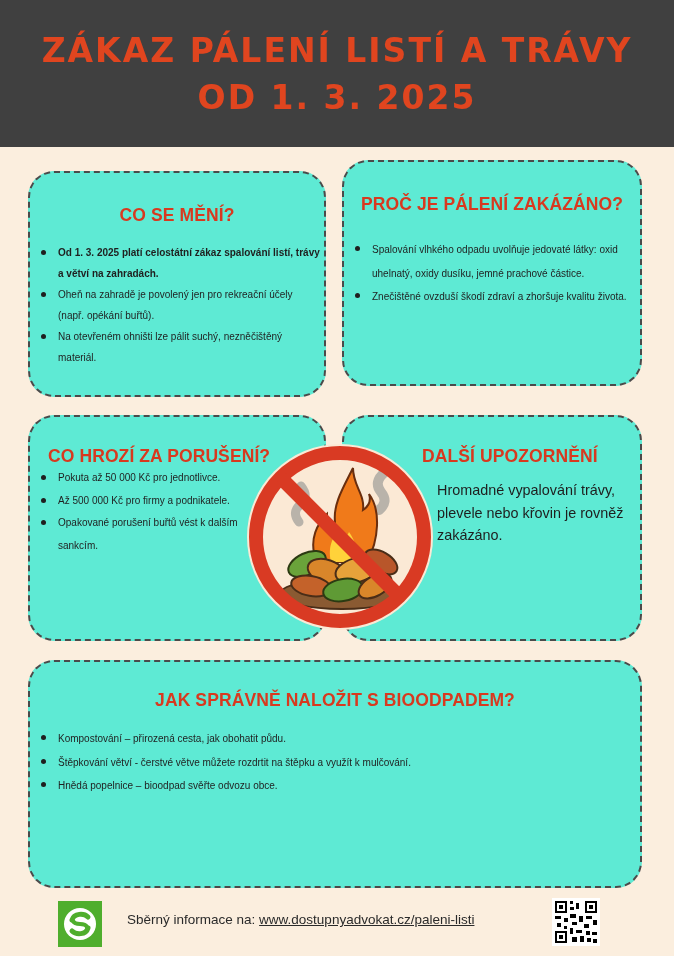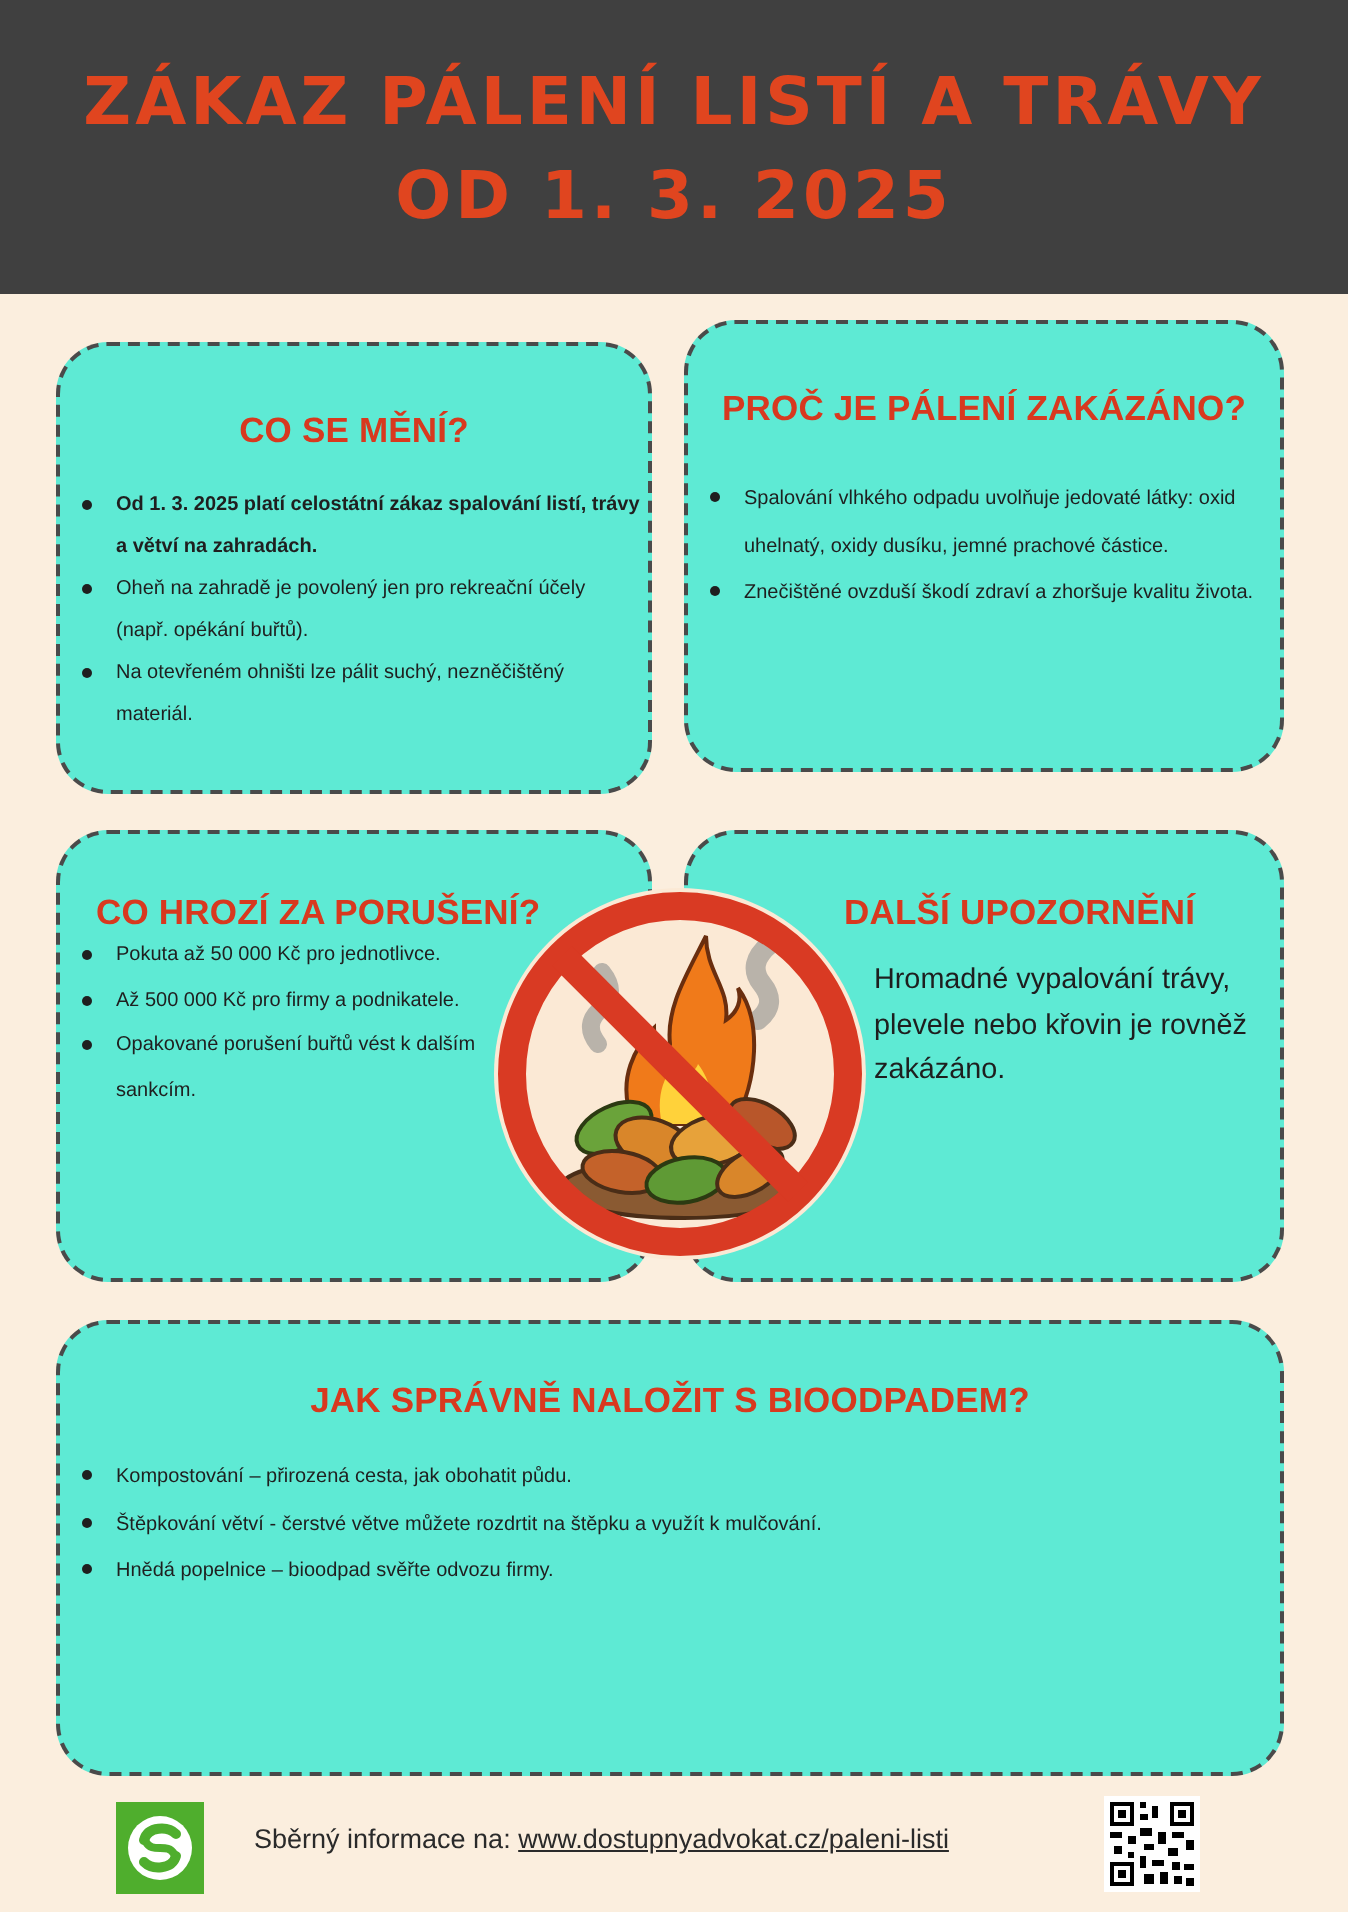--- a/index.html
+++ b/index.html
@@ -156,21 +156,21 @@
     <circle cx="93" cy="93" r="84" fill="none" stroke="#d93a23" stroke-width="14"></circle>
     <line x1="34" y1="34" x2="152" y2="152" stroke="#d93a23" stroke-width="14"></line>
   </svg>
 </div>
 
 <div class="panel" id="p5">
   <h2>JAK SPRÁVNĚ NALOŽIT S BIOODPADEM?</h2>
   <ul>
     <li>Kompostování – přirozená cesta, jak obohatit půdu.</li>
     <li>Štěpkování větví - čerstvé větve můžete rozdrtit na štěpku a využít k mulčování.</li>
-    <li>Hnědá popelnice – bioodpad svěřte odvozu firmy.</li>
+    <li>Hnědá popelnice – bioodpad svěřte odvozu obce.</li>
   </ul>
 </div>
 
 <div class="footer-logo">
   <svg width="44" height="46" viewBox="0 0 44 46">
     <circle cx="22" cy="23" r="16" fill="#ffffff"></circle>
     <path d="M14 19 C16 12 26 12 30 16 M30 27 C28 34 18 34 14 30" stroke="#4fae2d" stroke-width="5" fill="none" stroke-linecap="round"></path>
     <path d="M15 20 C18 26 26 20 29 26" stroke="#4fae2d" stroke-width="4" fill="none" stroke-linecap="round"></path>
   </svg>
 </div>

